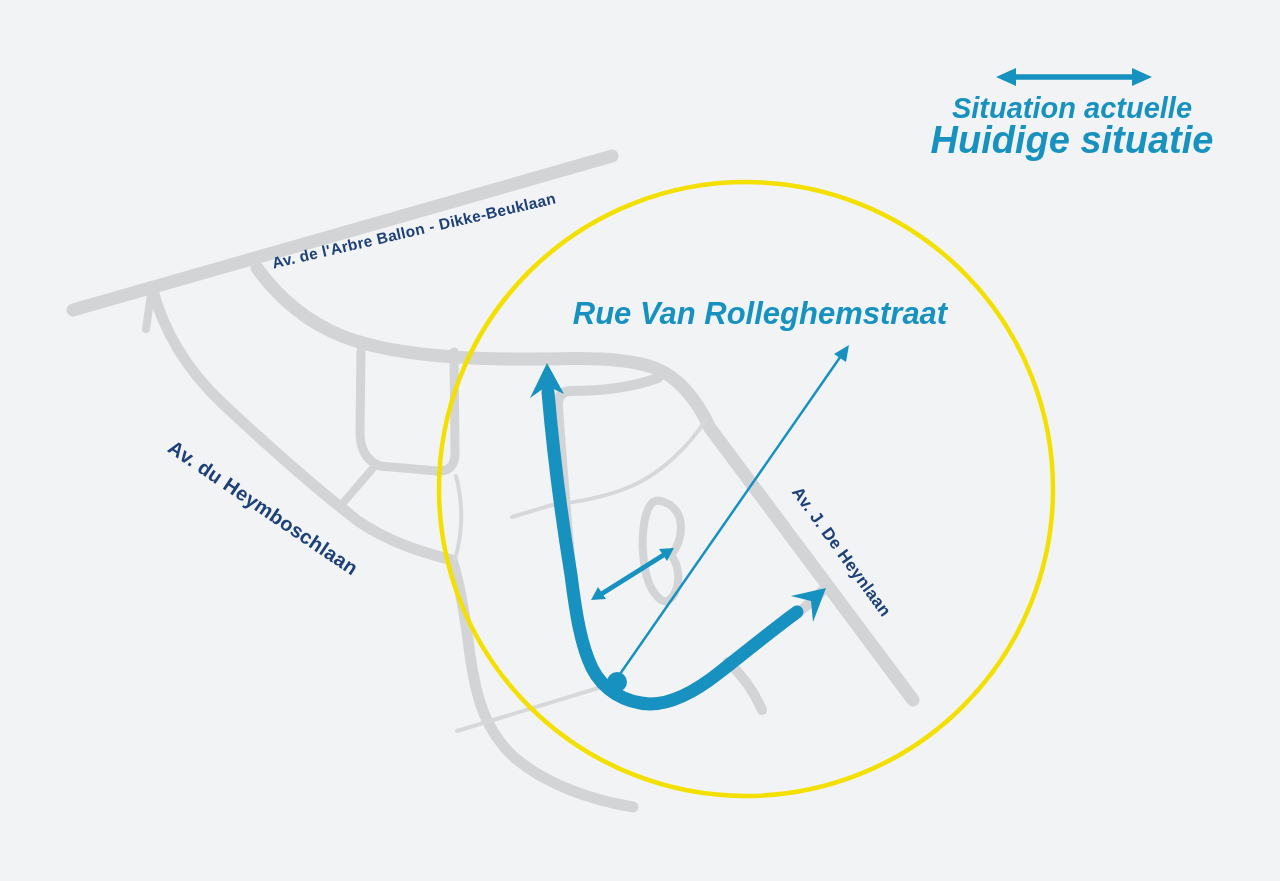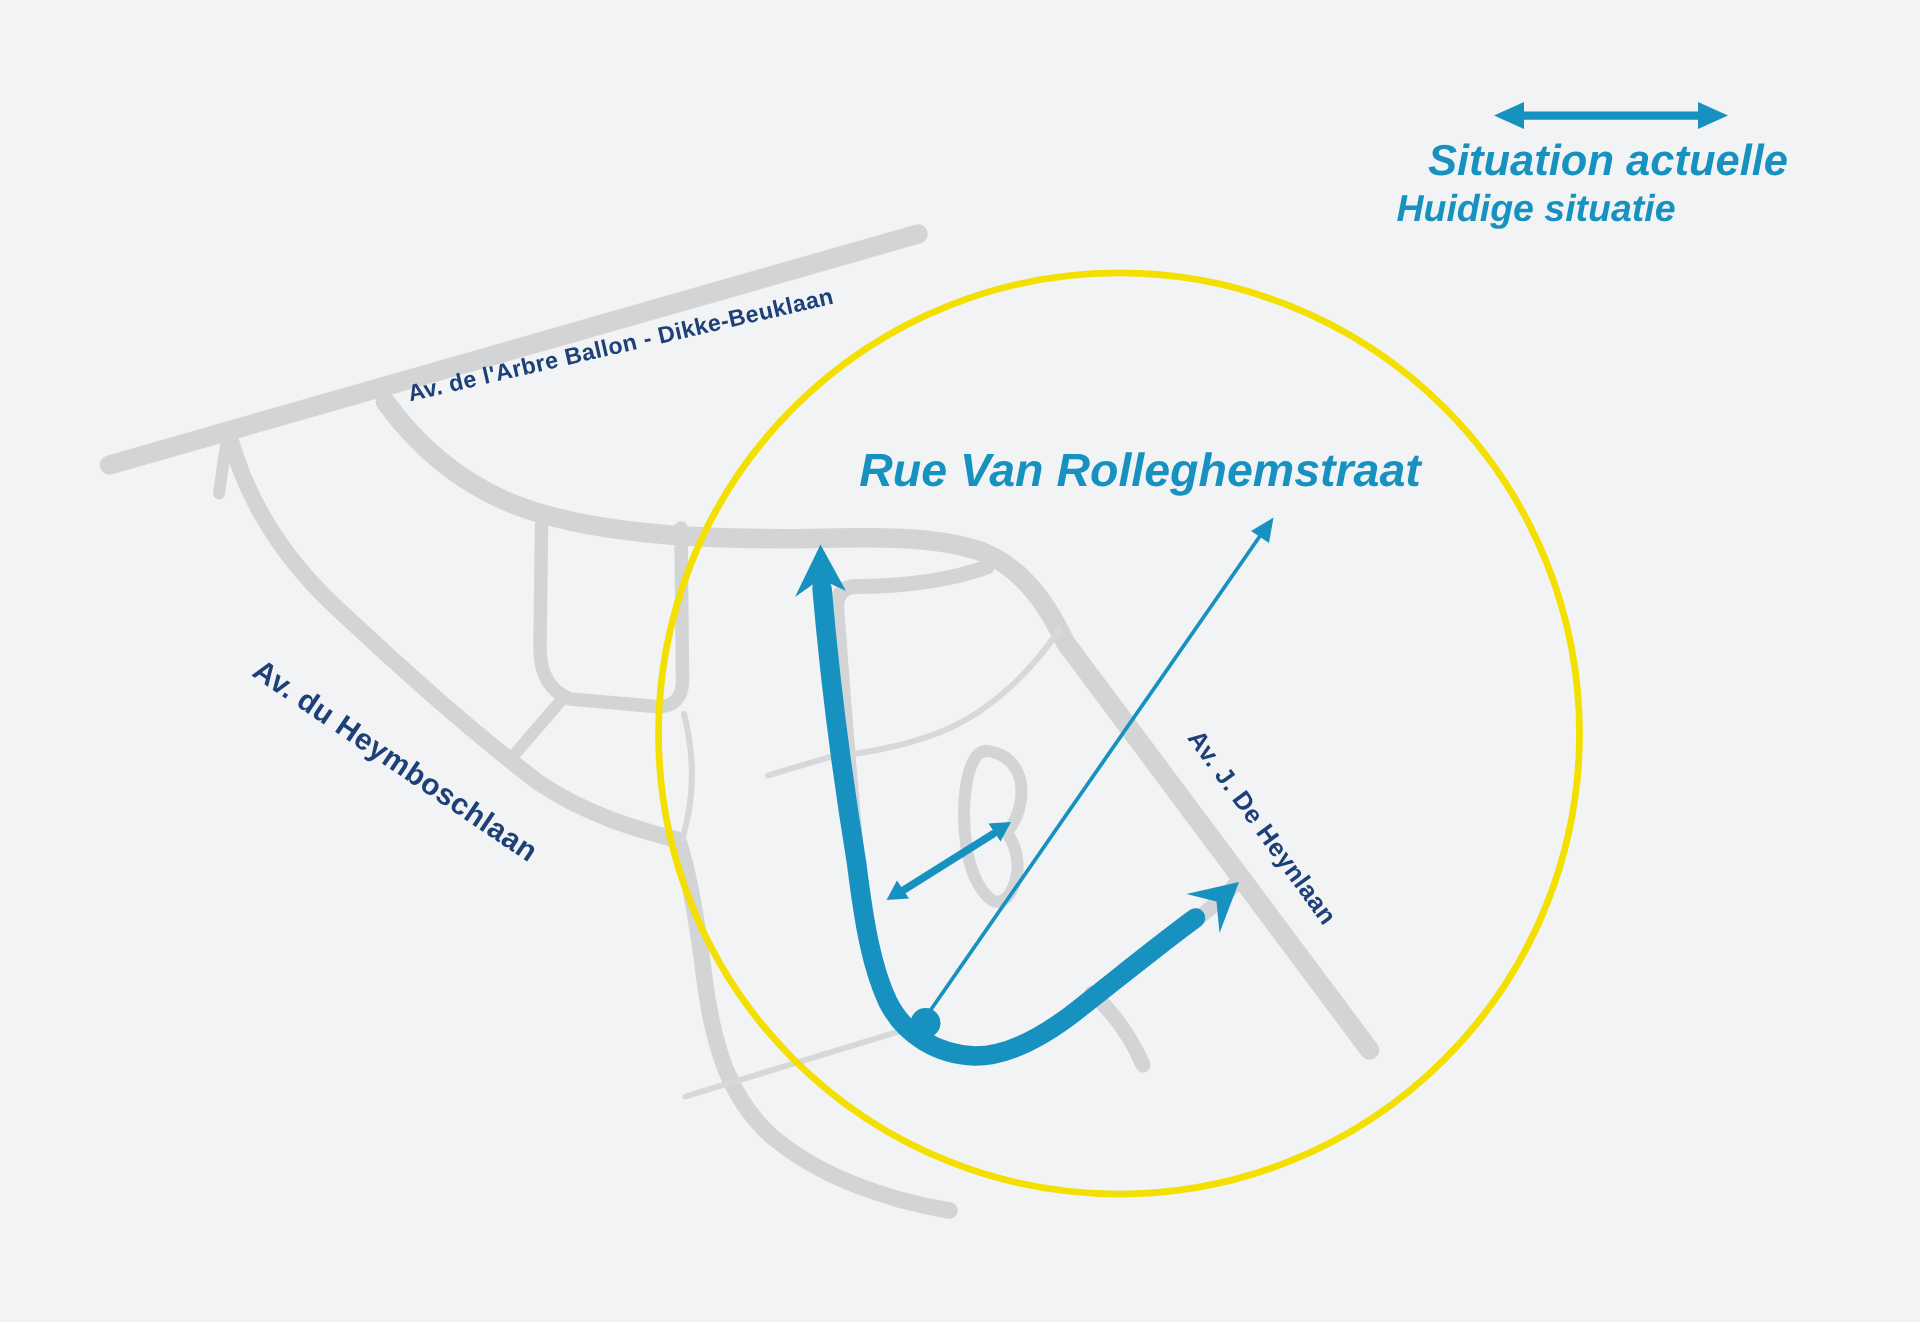--- a/index.html
+++ b/index.html
@@ -39,21 +39,21 @@
     white-space:nowrap;
     color:var(--accent-teal);
     font-style:italic;
     font-weight:700;
   }
   .lbl-arbre{left:414px;top:231px;font-size:15.5px;transform:translate(-50%,-50%) rotate(-13deg);}
   .lbl-heymbosch{left:263px;top:508px;font-size:20px;transform:translate(-50%,-50%) rotate(34deg);}
   .lbl-heynlaan{left:841px;top:552px;font-size:17px;transform:translate(-50%,-50%) rotate(54deg);}
   .lbl-title{left:760px;top:314px;font-size:31px;}
   .lbl-legend-1{left:1072px;top:108px;font-size:29px;}
-  .lbl-legend-2{left:1024px;top:140px;font-size:25px;text-align:right;}
+  .lbl-legend-2{left:1072px;top:140px;font-size:38px;text-align:right;}
 </style>
 </head>
 <body>
 
 <div class="map-container">
 
   <svg class="map-art" width="1280" height="881" viewBox="0 0 1280 881">
 
     <g>
 

